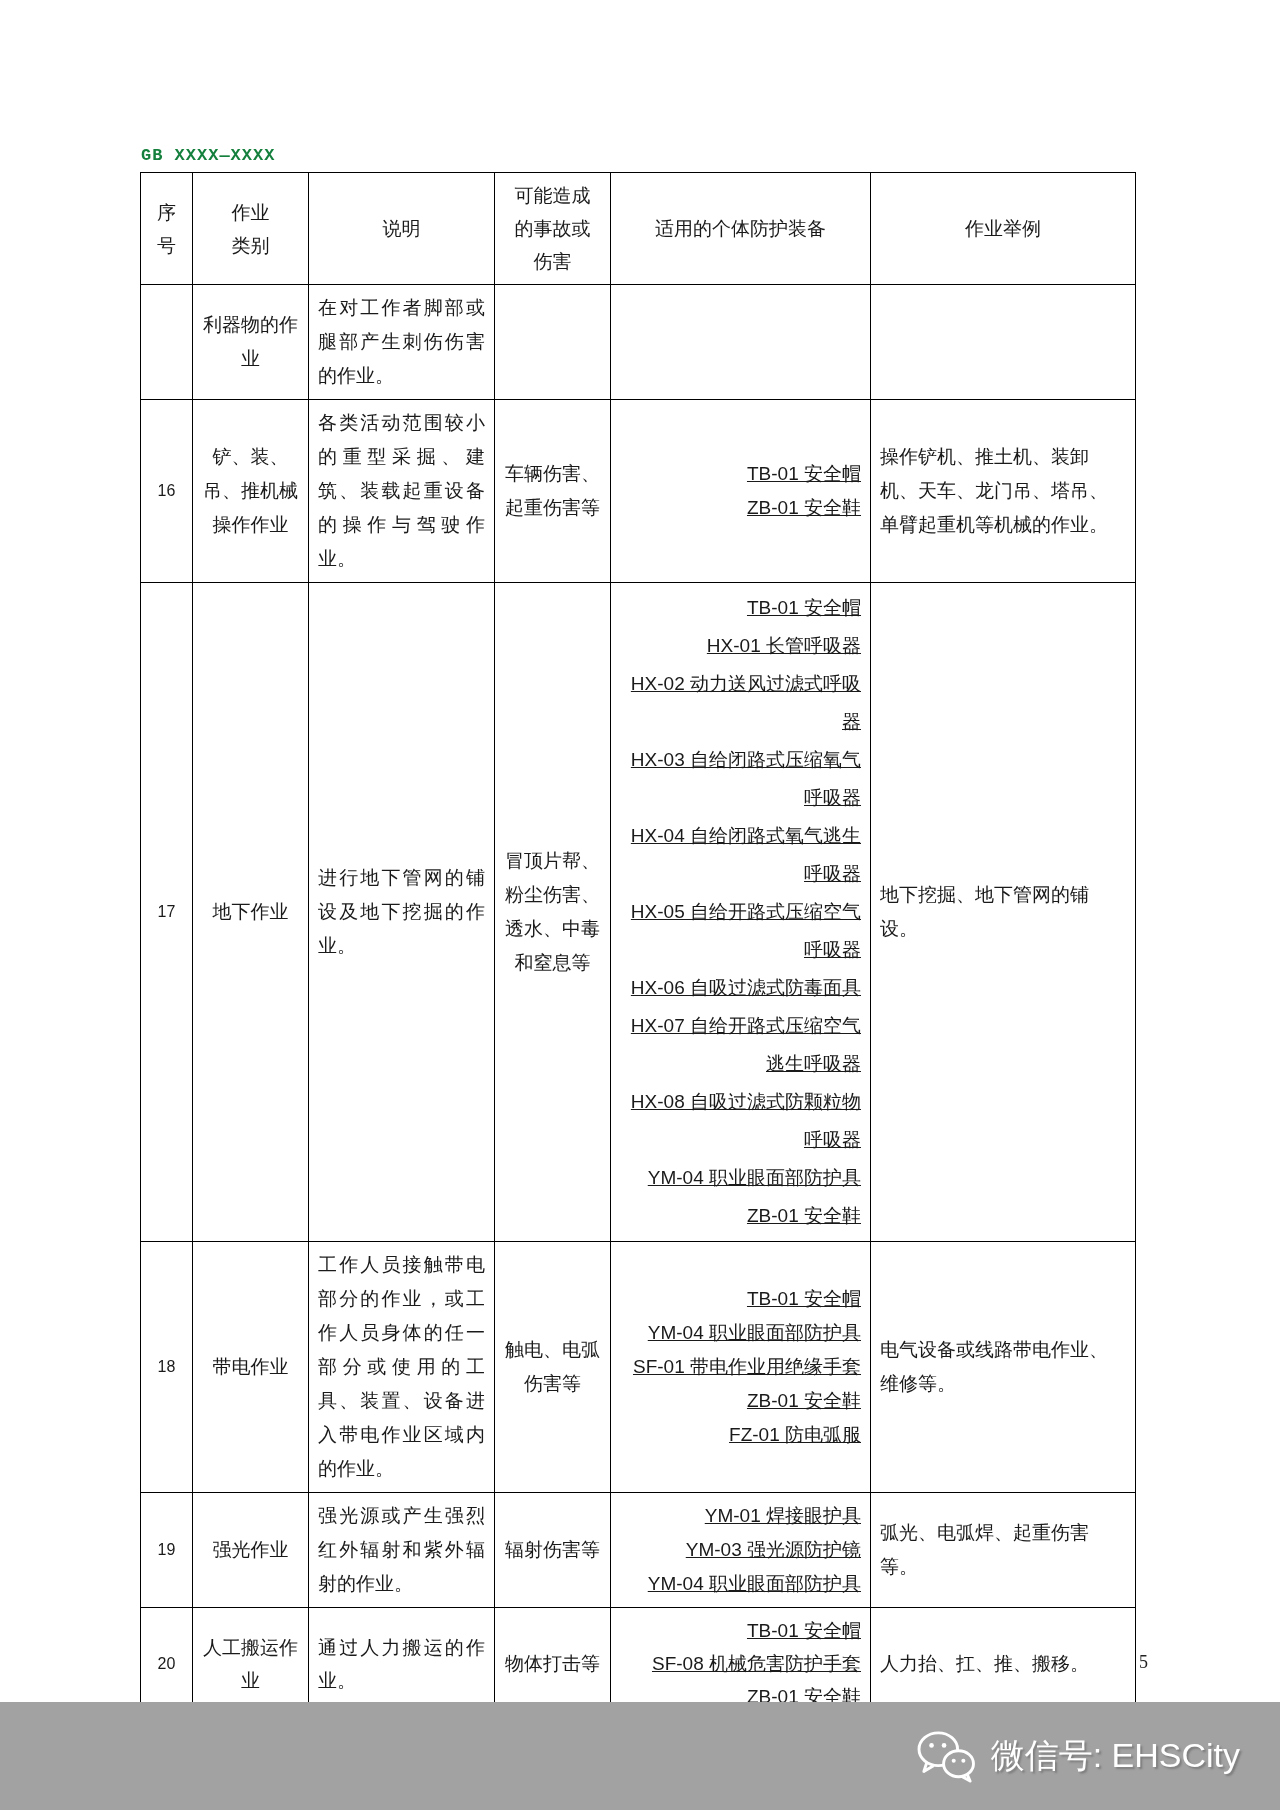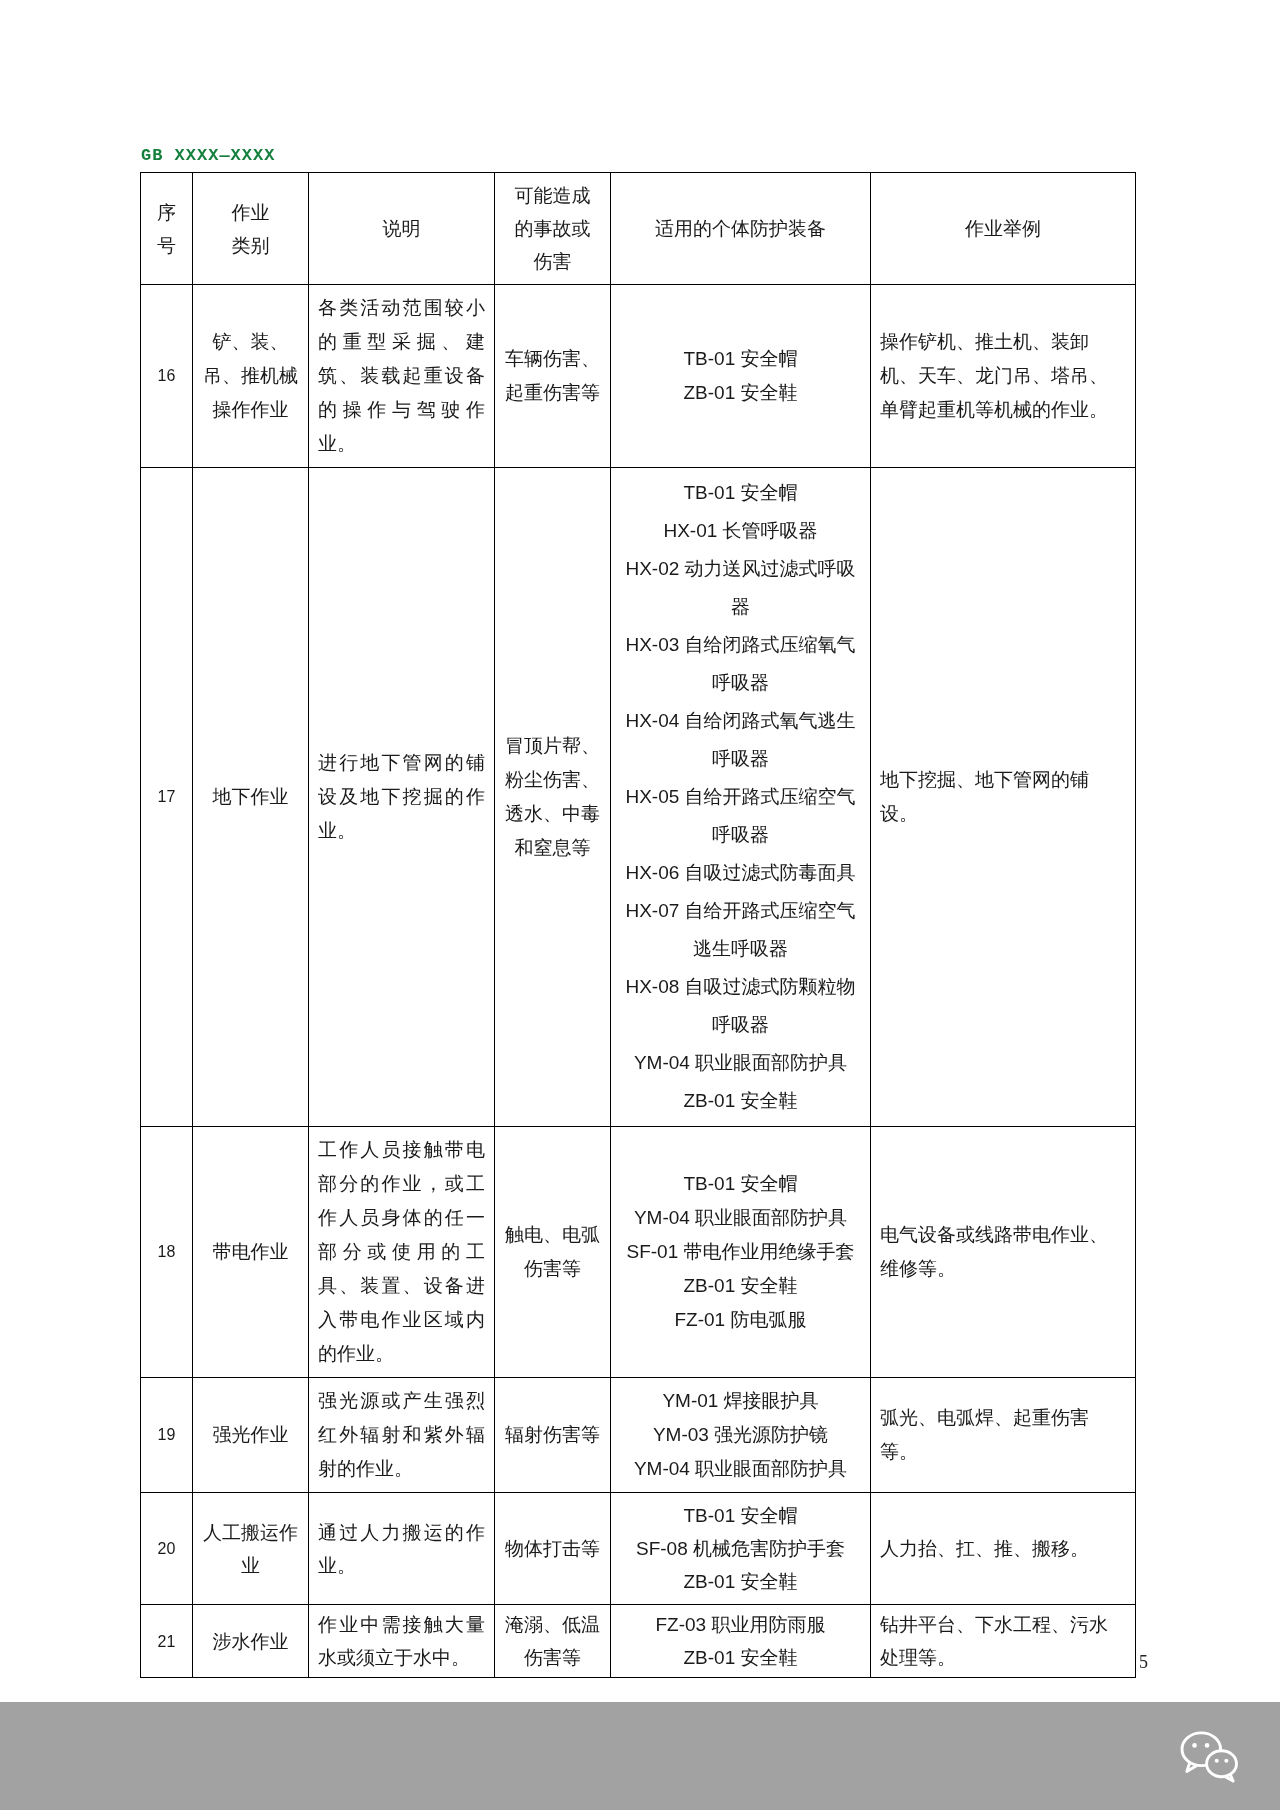--- a/index.html
+++ b/index.html
@@ -27,21 +27,21 @@
     white-space:pre-line;
     word-break:break-all;
     box-sizing:border-box;
   }
   .ppe-table th{text-align:center;line-height:33px;}
   .hdr td,.hdr th{height:100px;}
   .c-no{text-align:center;font-size:16px;}
   .c-cat{text-align:center;}
   .c-desc{text-align:justify;text-justify:inter-character;line-height:33px;}
   .c-haz{text-align:center;line-height:33px;}
-  .c-ppe{text-align:center;line-height:36px;}
+  .c-ppe{text-align:right;line-height:36px;text-decoration:underline;}
   .c-ex{text-align:left;line-height:36px;}
   tr.r0 td{height:102px;}
   tr.r1 td{height:166px;}
   tr.r2 td{height:572px;}
   tr.r2 td.c-ppe{line-height:38px;}
   tr.r3 td{height:242px;}
   tr.r4 td{height:100px;}
   tr.r5 td{height:98px;line-height:33px;}
   tr.r6 td{height:73px;line-height:33px;padding-top:2px;padding-bottom:2px;}
   .page-number{
@@ -83,20 +83,28 @@
       <th>作业
 类别</th>
       <th>说明</th>
       <th>可能造成
 的事故或
 伤害</th>
       <th>适用的个体防护装备</th>
       <th>作业举例</th>
     </tr>
 
+    <tr class="r0">
+      <td class="c-no"></td>
+      <td class="c-cat">利器物的作业</td>
+      <td class="c-desc">在对工作者脚部或腿部产生刺伤伤害的作业。</td>
+      <td class="c-haz"></td>
+      <td class="c-ppe"></td>
+      <td class="c-ex"></td>
+    </tr>
 
     <tr class="r1">
       <td class="c-no">16</td>
       <td class="c-cat">铲、装、吊、推机械操作作业</td>
       <td class="c-desc">各类活动范围较小的重型采掘、建筑、装载起重设备的操作与驾驶作业。</td>
       <td class="c-haz">车辆伤害、起重伤害等</td>
       <td class="c-ppe">TB-01 安全帽
 ZB-01 安全鞋</td>
       <td class="c-ex">操作铲机、推土机、装卸机、天车、龙门吊、塔吊、单臂起重机等机械的作业。</td>
     </tr>
@@ -174,14 +182,15 @@
     <svg class="wechat-icon" viewBox="0 0 64 56" aria-hidden="true">
       <ellipse cx="24" cy="21" rx="20" ry="17" fill="none" stroke="#ffffff" stroke-width="3"></ellipse>
       <path d="M12 35 L9 44 L19 38" fill="none" stroke="#ffffff" stroke-width="3" stroke-linejoin="round"></path>
       <ellipse cx="45" cy="36" rx="15.5" ry="13.5" fill="#a2a2a2" stroke="#ffffff" stroke-width="3"></ellipse>
       <path d="M54 47 L57 54 L48 49" fill="none" stroke="#ffffff" stroke-width="3" stroke-linejoin="round"></path>
       <circle cx="17" cy="17" r="2.4" fill="#ffffff"></circle>
       <circle cx="30" cy="17" r="2.4" fill="#ffffff"></circle>
       <circle cx="40" cy="33" r="2.1" fill="#ffffff"></circle>
       <circle cx="50" cy="33" r="2.1" fill="#ffffff"></circle>
     </svg>
+    <span>微信号: EHSCity</span>
   </div>
 </div>
 
 </body></html>

